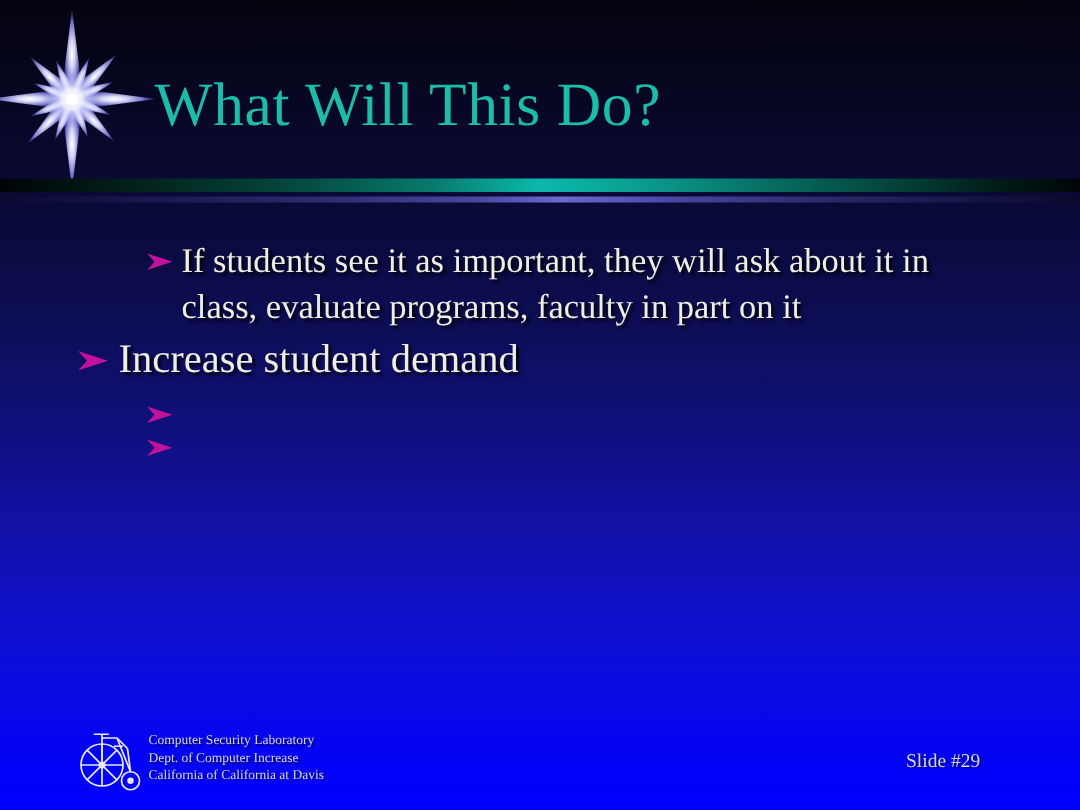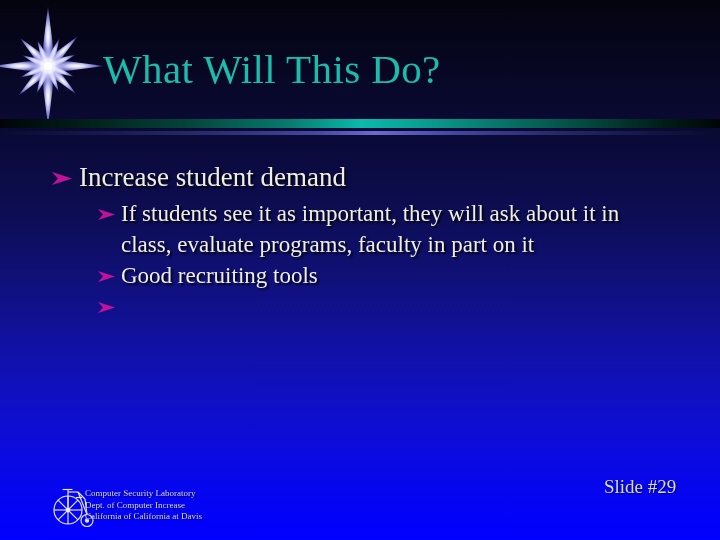--- a/index.html
+++ b/index.html
@@ -143,34 +143,34 @@
   
   #footer-logo {
     position: absolute;
     left: 52px;
     top: 483px;
     width: 42px;
     height: 46px;
   }
   #footer-text {
     position: absolute;
-    left: 85px;
+    left: 99px;
     top: 488px;
     color: #d6d6e8;
     font-size: 9px;
     line-height: 11.5px;
     text-shadow: 1px 1px 1px rgba(0,0,0,0.6);
   }
   #footer-text div { white-space: nowrap; }
   #slide-number {
     position: absolute;
     left: 604px;
-    top: 476px;
+    top: 499px;
     color: #d8d8e6;
-    font-size: 19px;
+    font-size: 13px;
     text-shadow: 1px 1px 1px rgba(0,0,0,0.6);
     white-space: nowrap;
   }
 </style>
 </head>
 <body>
 
 <div id="slide">
 
   <svg id="starburst" viewBox="0 0 104 126">
@@ -220,40 +220,39 @@
 
   <div id="title-bar">
     <div id="title-text">What Will This Do?</div>
   </div>
 
   <div id="divider-teal"></div>
   <div id="divider-purple"></div>
 
   <div id="body-block">
 
+    <div class="bullet-row lvl2">
+      <svg class="marker m2" viewBox="0 0 17 11">
+        <polygon points="0,0 17,5.5 0,11 5,5.5" fill="#c0129a"></polygon>
+      </svg>
+      <div class="btext t2">If students see it as important, they will ask about it in class, evaluate programs, faculty in part on it</div>
+    </div>
+
     <div class="bullet-row lvl1">
       <svg class="marker m1" viewBox="0 0 20 13">
         <polygon points="0,0 20,6.5 0,13 6,6.5" fill="#c0129a"></polygon>
       </svg>
       <div class="btext t1">Increase student demand</div>
     </div>
 
+
     <div class="bullet-row lvl2">
       <svg class="marker m2" viewBox="0 0 17 11">
         <polygon points="0,0 17,5.5 0,11 5,5.5" fill="#c0129a"></polygon>
       </svg>
-      <div class="btext t2">If students see it as important, they will ask about it in class, evaluate programs, faculty in part on it</div>
-    </div>
-
-
-    <div class="bullet-row lvl2">
-      <svg class="marker m2" viewBox="0 0 17 11">
-        <polygon points="0,0 17,5.5 0,11 5,5.5" fill="#c0129a"></polygon>
-      </svg>
-      <div class="btext t2">Good recruiting tools</div>
     </div>
 
     <div class="bullet-row lvl2">
       <svg class="marker m2" viewBox="0 0 17 11">
         <polygon points="0,0 17,5.5 0,11 5,5.5" fill="#c0129a"></polygon>
       </svg>
     </div>
 
   </div>
 

